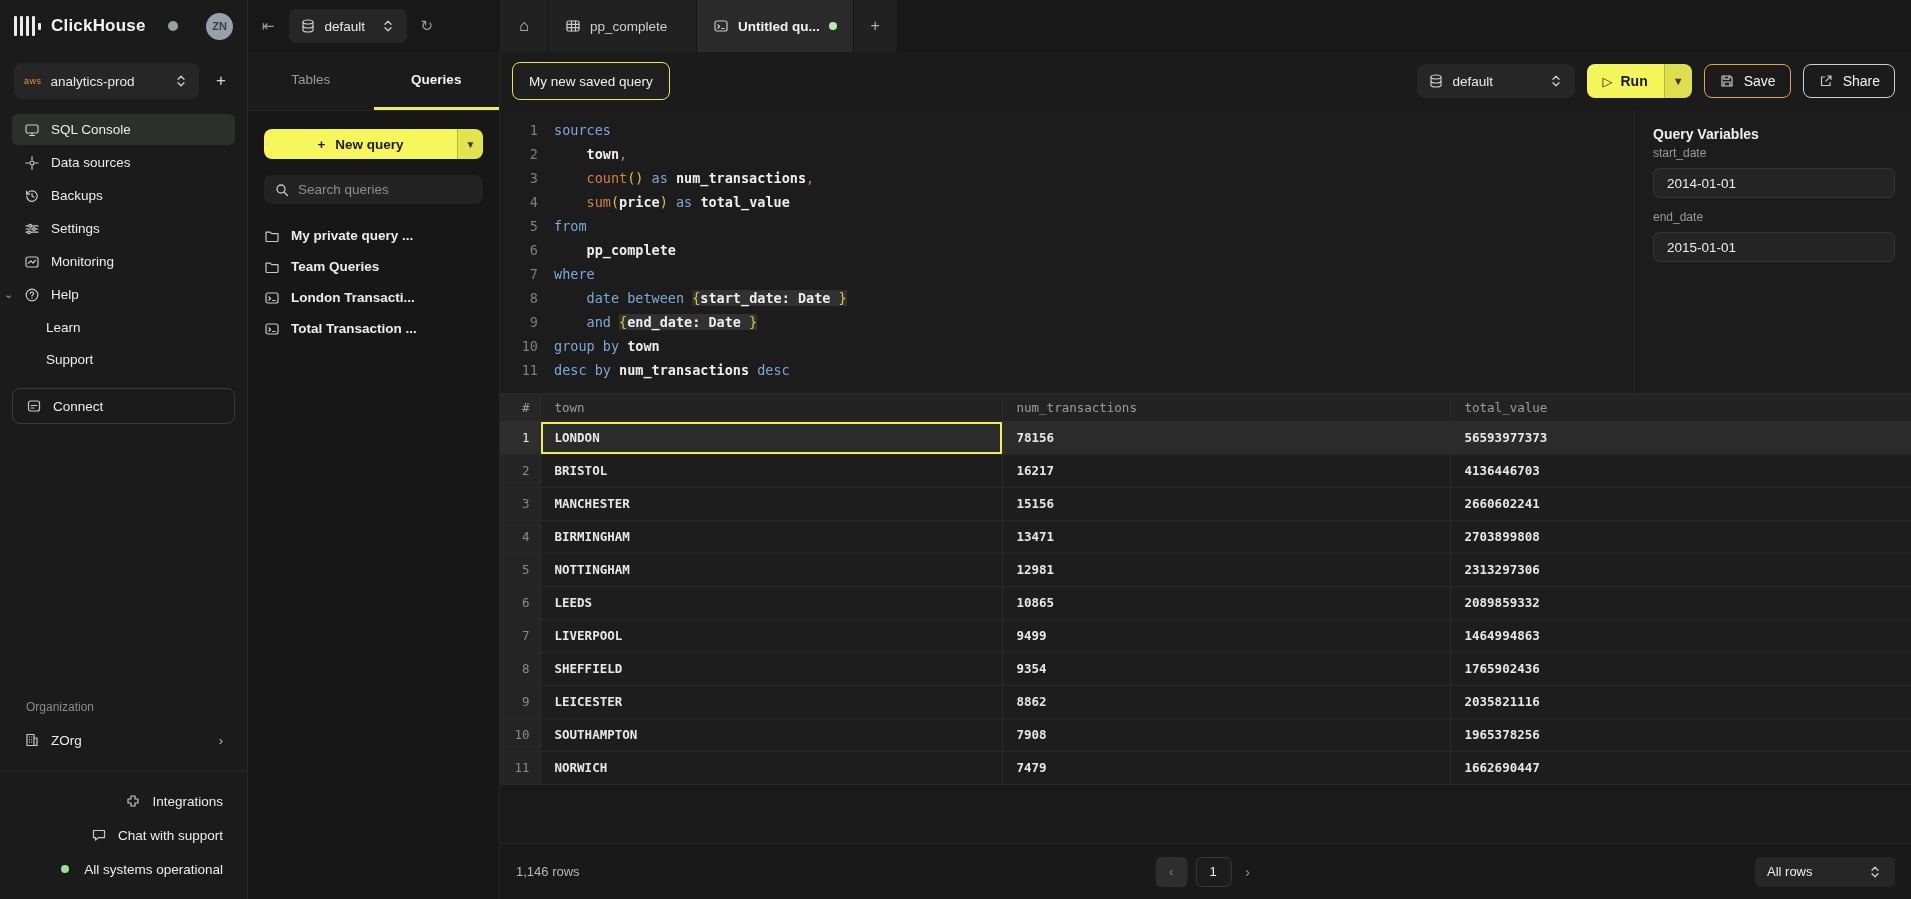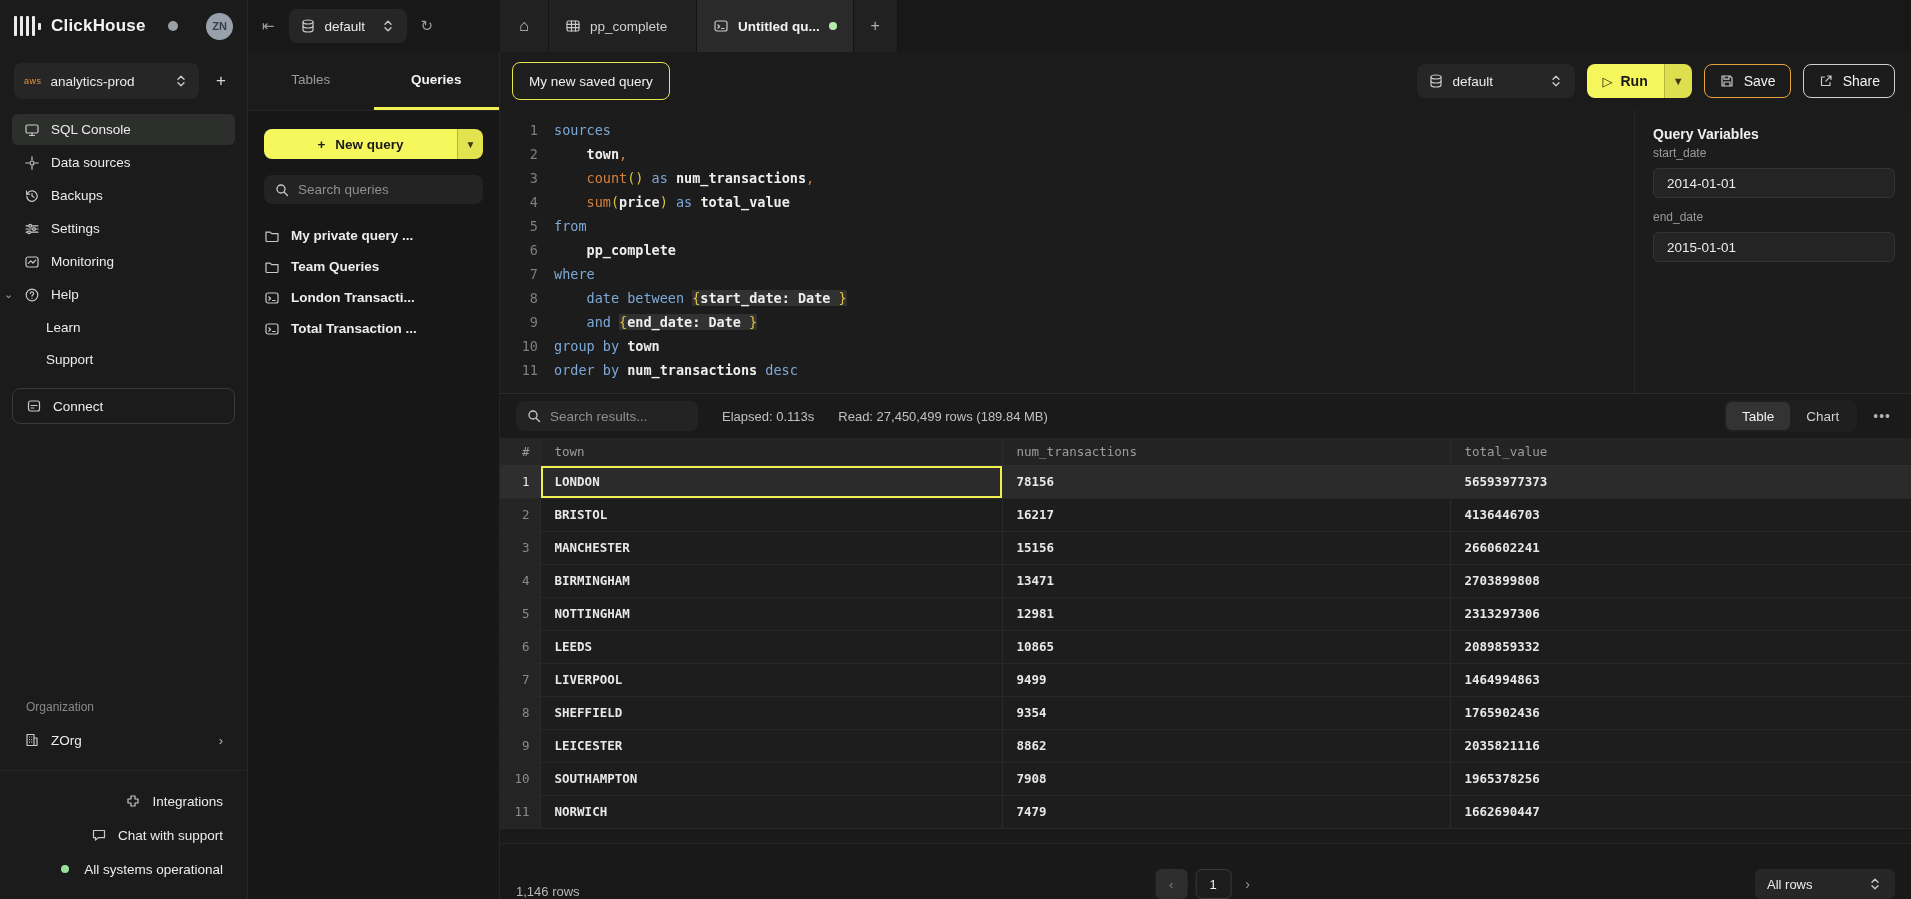--- a/index.html
+++ b/index.html
@@ -153,21 +153,21 @@
   th:first-child { text-align:right; padding:0 10px; background:#262626; }
   th:last-child { border-right:none; }
   td { height:33px; background:#1d1d1d; color:#e8e8e8; font-weight:700; padding:0 14px;
     border-bottom:1px solid #272727; border-right:1px solid #2b2b2b; overflow:hidden; white-space:nowrap; }
   td:last-child { border-right:none; }
   td.gut { text-align:right; padding:0 10px; background:#242424; color:#8a8a8a; font-weight:400; }
   tr.sel td { background:#2b2b2b; }
   tr.sel td.gut { background:#2e2e2e; color:#e8e8e8; }
   td.selcell { box-shadow:inset 0 0 0 2px #f1ee52; }
 
-  .res-footer { height:56px; display:flex; align-items:flex-end; padding:0 16px; background:#191919;
+  .res-footer { height:56px; display:flex; align-items:center; padding:0 16px; background:#191919;
     border-top:1px solid #242424; }
   .rows-count { font-size:13px; color:#b8b8b8; }
   .pager { position:absolute; left:50%; transform:translateX(-50%); display:flex; align-items:center; gap:8px; }
   .res-footer { position:relative; }
   .pg-prev { width:32px; height:30px; background:#2e2e2e; border-radius:6px; color:#7d7d7d; display:flex;
     align-items:center; justify-content:center; font-size:13px; cursor:default; }
   .pg-num { min-width:36px; height:30px; background:#1d1d1d; border:1px solid #3a3a3a; border-radius:6px;
     color:#f0f0f0; display:flex; align-items:center; justify-content:center; font-size:13px; cursor:pointer; }
   .pg-next { color:#9a9a9a; font-size:14px; padding:0 6px; cursor:pointer; }
   .pagesize { margin-left:auto; width:140px; height:30px; background:#262626; border-radius:6px; display:flex;
@@ -495,49 +495,29 @@
               <div class="code-line"><span class="ln">1</span><span class="code-text"><span class="tk-kw">sources</span></span></div>
               <div class="code-line"><span class="ln">2</span><span class="code-text"><span class="tk-id">    town</span><span class="tk-pc">,</span></span></div>
               <div class="code-line"><span class="ln">3</span><span class="code-text"><span class="tk-pl">    </span><span class="tk-fn">count</span><span class="tk-pr">()</span><span class="tk-pl"> </span><span class="tk-kw">as</span><span class="tk-pl"> </span><span class="tk-id">num_transactions</span><span class="tk-pc">,</span></span></div>
               <div class="code-line"><span class="ln">4</span><span class="code-text"><span class="tk-pl">    </span><span class="tk-fn">sum</span><span class="tk-pr">(</span><span class="tk-id">price</span><span class="tk-pr">)</span><span class="tk-pl"> </span><span class="tk-kw">as</span><span class="tk-pl"> </span><span class="tk-id">total_value</span></span></div>
               <div class="code-line"><span class="ln">5</span><span class="code-text"><span class="tk-kw">from</span></span></div>
               <div class="code-line"><span class="ln">6</span><span class="code-text"><span class="tk-id">    pp_complete</span></span></div>
               <div class="code-line"><span class="ln">7</span><span class="code-text"><span class="tk-kw">where</span></span></div>
               <div class="code-line"><span class="ln">8</span><span class="code-text"><span class="tk-pl">    </span><span class="tk-kw">date</span><span class="tk-pl"> </span><span class="tk-kw">between</span><span class="tk-pl"> </span><span class="tk-pb">{</span><span class="tk-pt">start_date: Date </span><span class="tk-pb">}</span></span></div>
               <div class="code-line"><span class="ln">9</span><span class="code-text"><span class="tk-pl">    </span><span class="tk-kw">and</span><span class="tk-pl"> </span><span class="tk-pb">{</span><span class="tk-pt">end_date: Date </span><span class="tk-pb">}</span></span></div>
               <div class="code-line"><span class="ln">10</span><span class="code-text"><span class="tk-kw">group by</span><span class="tk-pl"> </span><span class="tk-id">town</span></span></div>
-              <div class="code-line"><span class="ln">11</span><span class="code-text"><span class="tk-kw">order by</span><span class="tk-pl"> </span><span class="tk-id">num_transactions</span><span class="tk-pl"> </span><span class="tk-kw">desc</span></span></div>
+              <div class="code-line"><span class="ln">11</span><span class="code-text"><span class="tk-kw">desc by</span><span class="tk-pl"> </span><span class="tk-id">num_transactions</span><span class="tk-pl"> </span><span class="tk-kw">desc</span></span></div>
             </div>
           <div class="vars-panel">
             <div class="vars-title">Query Variables</div>
             <div id="var-fields"><div class="var-label">start_date</div><input class="var-input" value="2014-01-01" style=""><div class="var-label">end_date</div><input class="var-input" value="2015-01-01" style=""></div>
           </div>
         </div>
 
         <div class="results">
-          <div class="res-toolbar">
-            <div class="searchbox res-search">
-              <span class="icn">
-                  <svg viewBox="0 0 16 16" fill="none" stroke="currentColor" stroke-width="1.3" stroke-linecap="round">
-                    <circle cx="7" cy="7" r="4"></circle>
-                    <path d="M10.2 10.2 13.5 13.5"></path>
-                  </svg>
-                </span>
-              <input placeholder="Search results..." style="">
-            </div>
-            <span class="res-stat">Elapsed: 0.113s</span>
-            <span class="res-stat">Read: 27,450,499 rows (189.84 MB)</span>
-            <div class="res-right">
-              <div class="seg" id="view-seg">
-                  <div class="seg-btn active">Table</div>
-                  <div class="seg-btn">Chart</div>
-                </div>
-              <span class="dots-btn">•••</span>
-            </div>
-          </div>
 
           <div class="res-table">
             <table>
               <colgroup>
                   <col style="width:40px">
                   <col style="width:462px">
                   <col style="width:448px">
                   <col>
                 </colgroup>
               <thead>

